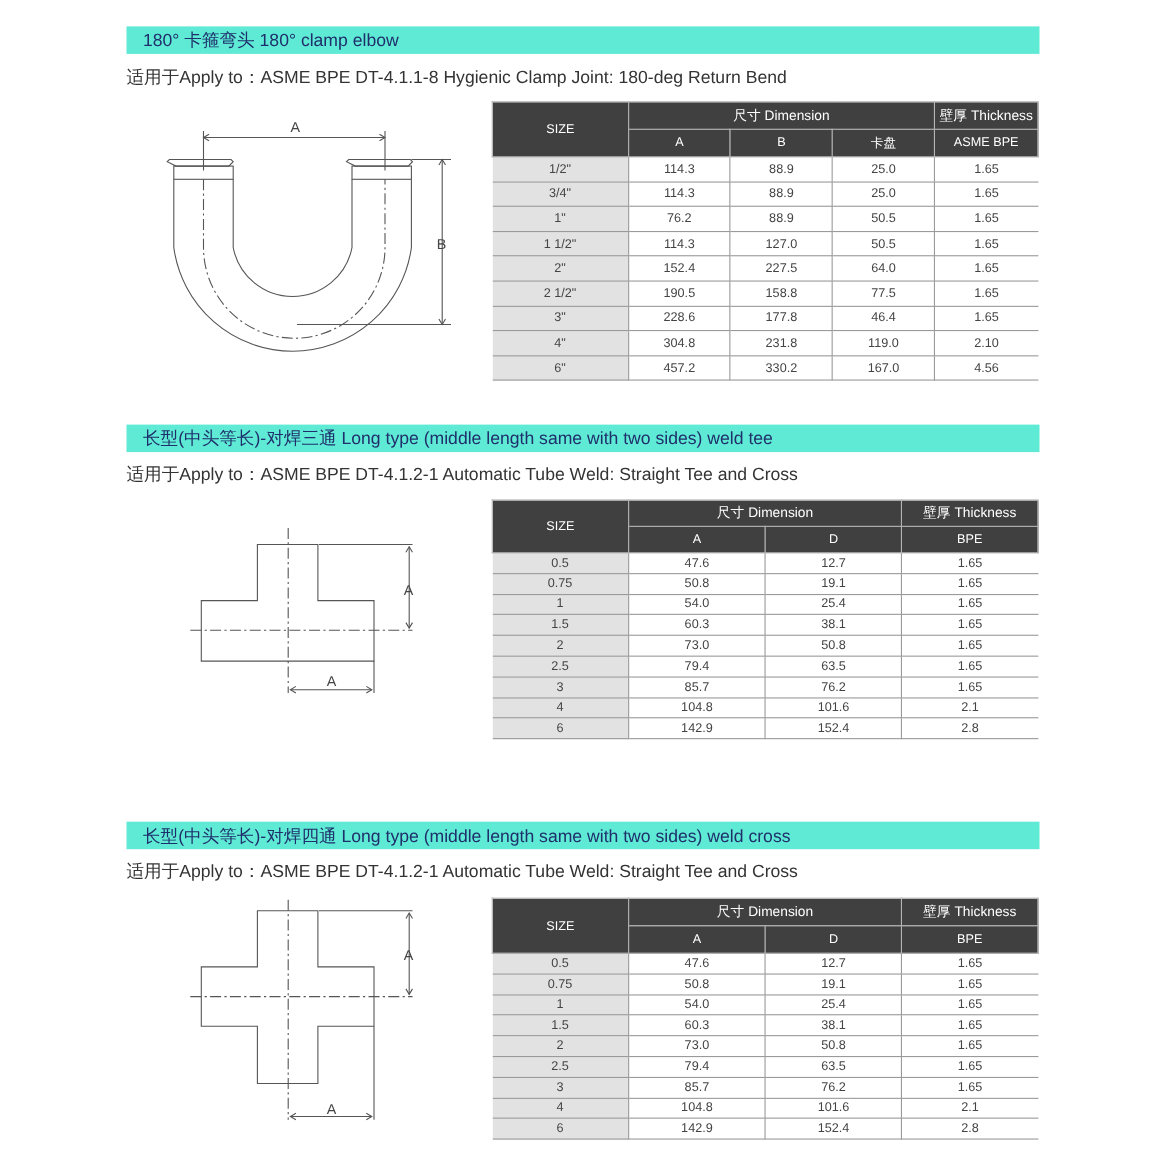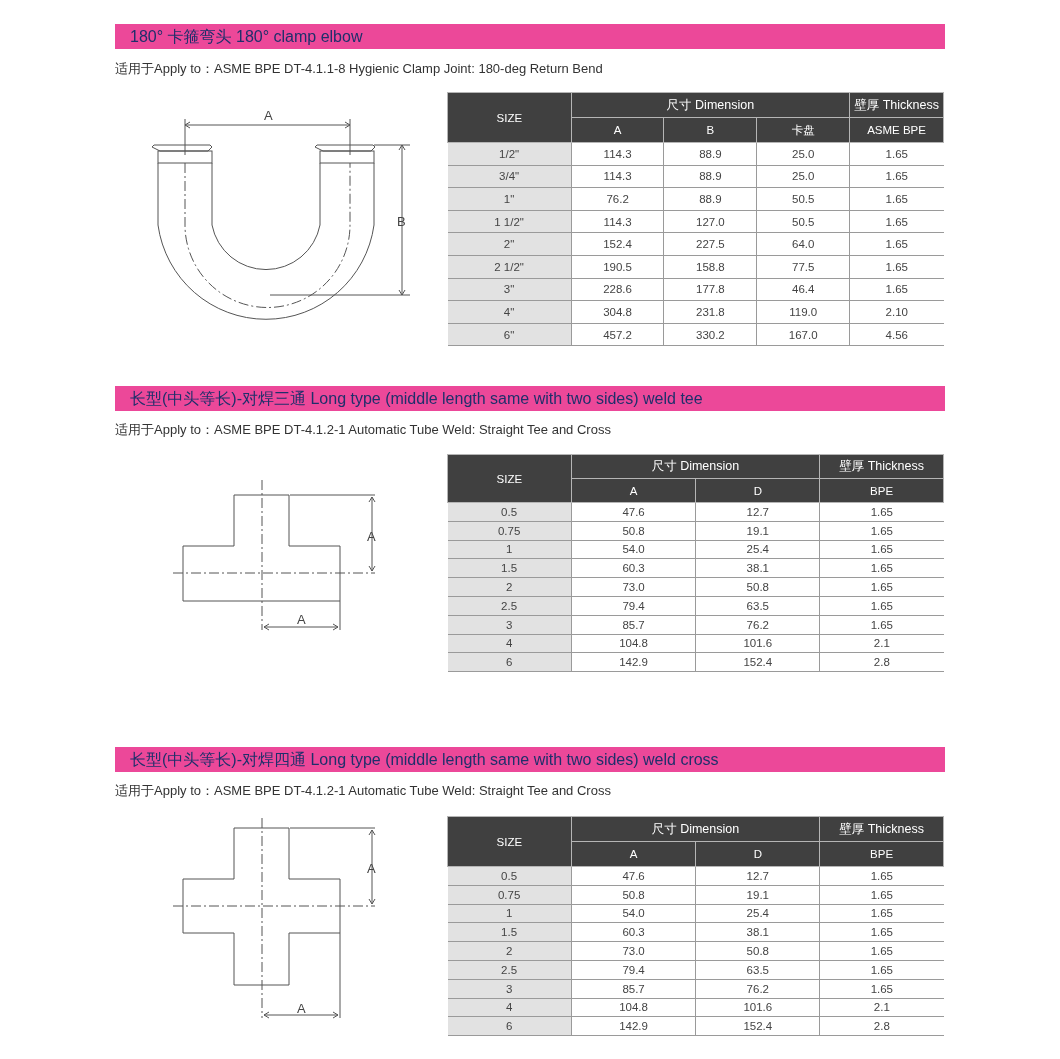--- a/index.html
+++ b/index.html
@@ -1,19 +1,19 @@
 <!DOCTYPE html>
 <html><head>
 <meta charset="utf-8">
 <style>
   html, body { margin:0; padding:0; background:#ffffff; }
   body { width:1060px; height:1059px; position:relative; font-family:"Liberation Sans", "DejaVu Sans", sans-serif; color:#333; overflow:hidden; }
-  .section-bar { position:absolute; left:115px; width:830px; height:25px; background:#ec4899; }
+  .section-bar { position:absolute; left:115px; width:830px; height:25px; background:#5eead4; }
   .section-title { position:absolute; left:15px; top:3px; font-size:16px; color:#1f2f6b; white-space:nowrap; }
-  .apply-line { position:absolute; left:115px; font-size:13px; color:#333; white-space:nowrap; }
+  .apply-line { position:absolute; left:115px; font-size:16px; color:#333; white-space:nowrap; }
   table.spec { position:absolute; left:447px; border-collapse:collapse; font-size:11.5px; color:#444; }
   table.spec th { background:#404040; color:#ffffff; font-weight:normal; text-align:center; border:1px solid #b5b5b5; padding:0; }
   table.spec th.size { font-size:11.5px; }
   table.spec th.grp { font-size:12.5px; }
   table.spec td { text-align:center; padding:0; border-bottom:1px solid #9a9a9a; border-right:1px solid #9a9a9a; background:#fff; }
   table.spec td.lab { background:#e2e2e2; border-right:1px solid #9a9a9a; }
   table.spec td:last-child { border-right:none; }
   .drawing { position:absolute; }
   .drawing svg { display:block; }
   .dim-label { font-family:"Liberation Sans", sans-serif; font-size:13px; fill:#444; }

